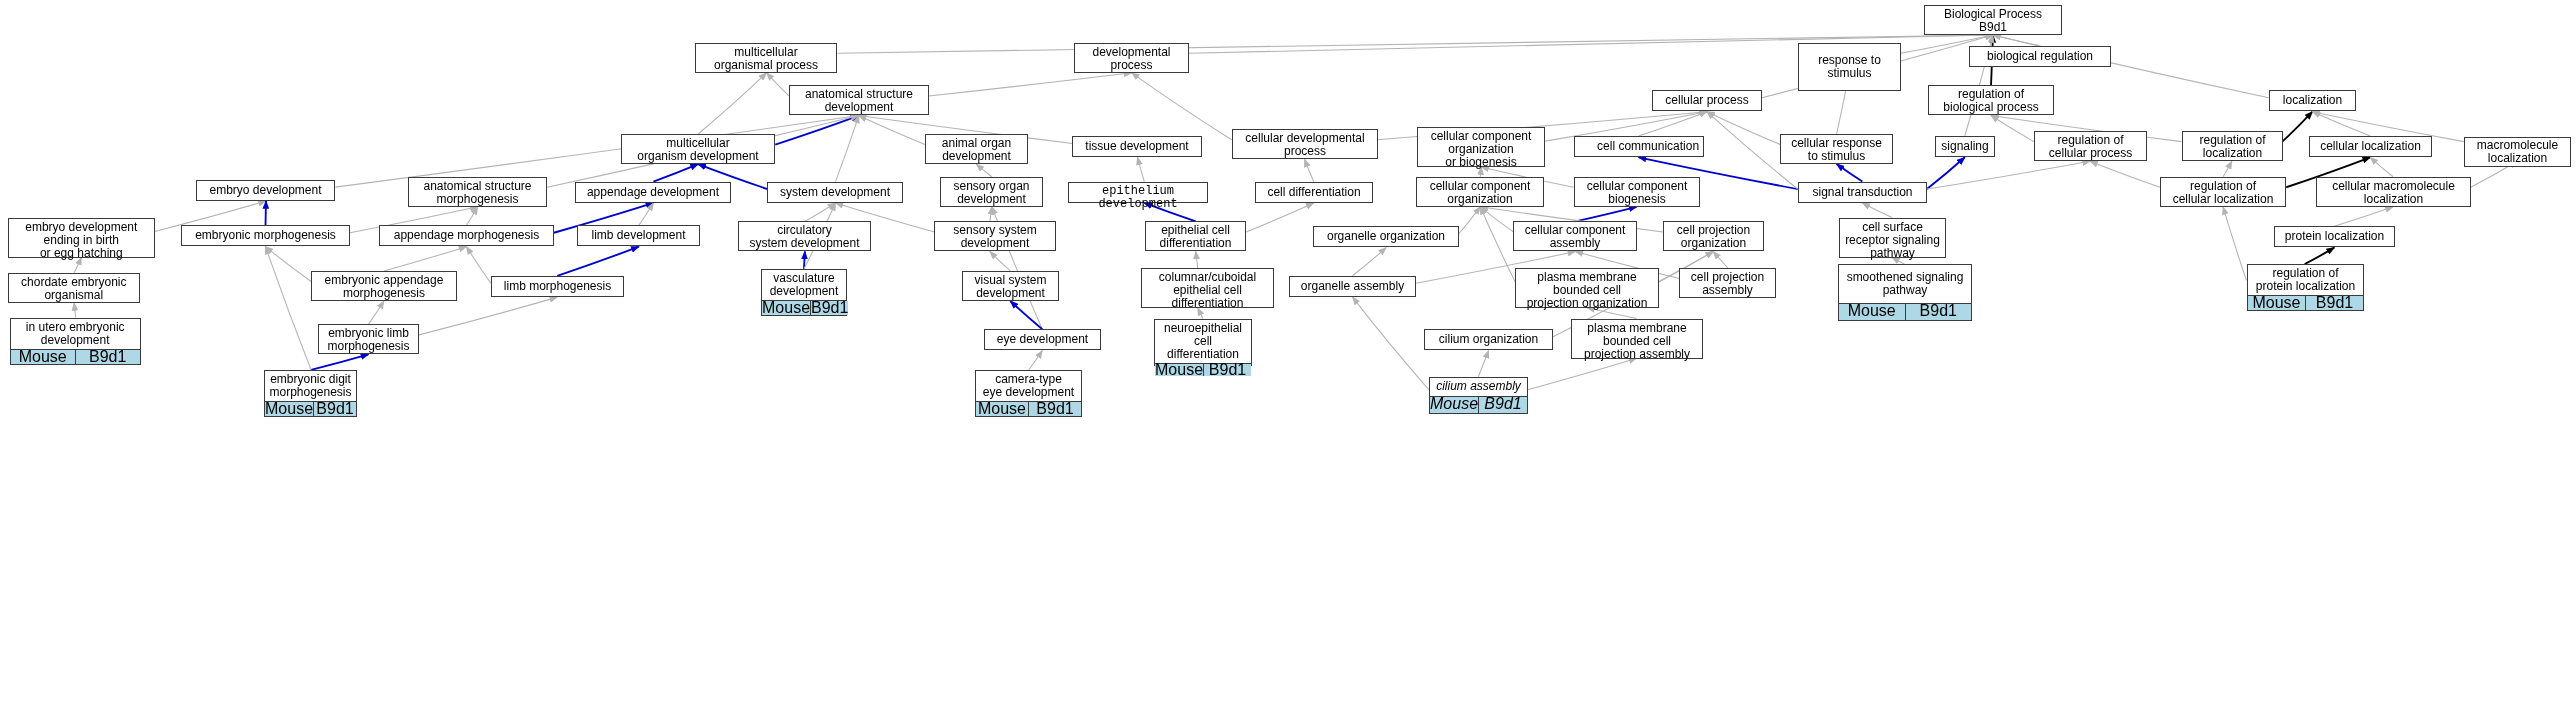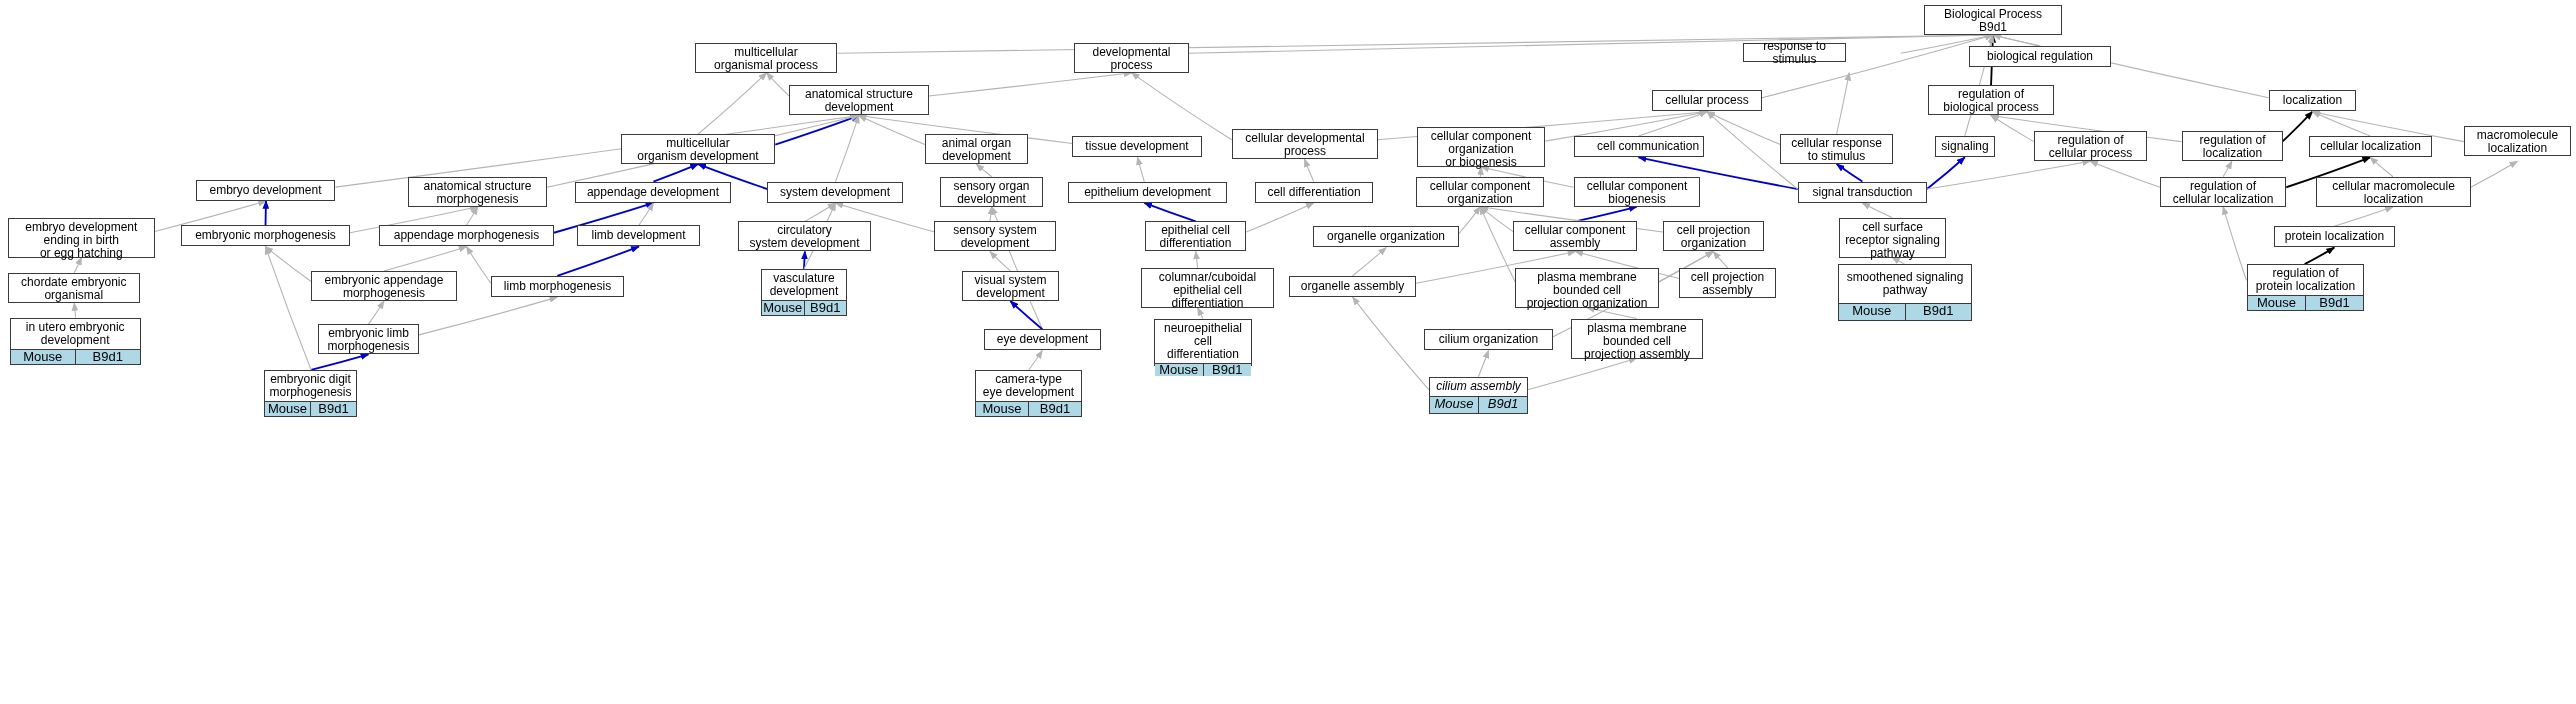--- a/index.html
+++ b/index.html
@@ -5,21 +5,21 @@
   html,body{margin:0;padding:0;background:#ffffff;}
   body{font-family:"Liberation Sans",sans-serif;}
   #stage{position:relative;width:2576px;height:704px;background:#fff;overflow:hidden;}
   #edges{position:absolute;left:0;top:0;width:2576px;height:704px;pointer-events:none;}
   .node{position:absolute;box-sizing:border-box;border:1.5px solid #3a3a3a;background:#ffffff;
         display:flex;flex-direction:column;align-items:stretch;}
   .node .title{flex:1;display:flex;align-items:center;justify-content:center;text-align:center;
         font-size:12px;line-height:13px;color:#000;padding:1.9px 3.9px;white-space:pre-line;}
   .node .badges{display:flex;border-top:1.5px solid #3a3a3a;height:16.5px;}
   .node .badges .b{flex:1;display:flex;align-items:center;justify-content:center;
-        font-size:13px;line-height:12.6px;color:#000;background:#aed8e6;}
+        font-size:16px;line-height:12.6px;color:#000;background:#aed8e6;}
   .node .badges .b + .b{border-left:1.5px solid #3a3a3a;}
 </style>
 </head>
 <body>
 
 <div id="stage">
   <svg id="edges" viewBox="0 0 2652 725" xmlns="http://www.w3.org/2000/svg">
     <defs>
       <marker id="ah-gray" markerWidth="9" markerHeight="7" refX="8" refY="3.5" orient="auto" markerUnits="userSpaceOnUse">
         <path d="M0,0 L9,3.5 L0,7 z" fill="#b4b4b4"></path>
@@ -134,21 +134,21 @@
 B9d1</div>
       </div>
       <div class="node" style="left: 695px; top: 43px; width: 142px; height: 30px;">
         <div class="title">multicellular
 organismal process</div>
       </div>
       <div class="node" style="left: 1074px; top: 43px; width: 115px; height: 30px;">
         <div class="title">developmental
 process</div>
       </div>
-      <div class="node" style="left: 1743px; top: 43px; width: 103px; height: 19px; justify-content: center;">
+      <div class="node" style="left: 1798px; top: 43px; width: 103px; height: 48px; justify-content: center;">
         <div class="title">response to
 stimulus</div>
       </div>
       <div class="node" style="left: 1969px; top: 46px; width: 142px; height: 21.4px;">
         <div class="title">biological regulation</div>
       </div>
       <div class="node" style="left: 789px; top: 85px; width: 140px; height: 30px;">
         <div class="title">anatomical structure
 development</div>
       </div>
@@ -196,42 +196,42 @@
         <div class="title">regulation of
 cellular process</div>
       </div>
       <div class="node" style="left: 2182px; top: 131px; width: 101px; height: 30px;">
         <div class="title">regulation of
 localization</div>
       </div>
       <div class="node" style="left: 2309px; top: 136px; width: 123px; height: 21.4px;">
         <div class="title">cellular localization</div>
       </div>
-      <div class="node" style="left: 2464px; top: 126px; width: 107px; height: 30px;">
+      <div class="node" style="left: 2464px; top: 137px; width: 107px; height: 30px; justify-content: center;">
         <div class="title">macromolecule
 localization</div>
       </div>
       <div class="node" style="left: 196px; top: 180px; width: 139px; height: 21.4px;">
         <div class="title">embryo development</div>
       </div>
       <div class="node" style="left: 408px; top: 177px; width: 139px; height: 30px;">
         <div class="title">anatomical structure
 morphogenesis</div>
       </div>
       <div class="node" style="left: 575px; top: 182px; width: 156px; height: 21.4px;">
         <div class="title">appendage development</div>
       </div>
       <div class="node" style="left: 767px; top: 182px; width: 136px; height: 21.4px;">
         <div class="title">system development</div>
       </div>
       <div class="node" style="left: 940px; top: 177px; width: 103px; height: 30px;">
         <div class="title">sensory organ
 development</div>
       </div>
-      <div class="node" style="left: 1068px; top: 182px; width: 159px; height: 21.4px;">
+      <div class="node" style="left: 1068px; top: 182px; width: 140px; height: 21.4px; font-family: Liberation Mono, monospace;">
         <div class="title">epithelium development</div>
       </div>
       <div class="node" style="left: 1255px; top: 182px; width: 118px; height: 21.4px;">
         <div class="title">cell differentiation</div>
       </div>
       <div class="node" style="left: 1416px; top: 177px; width: 128px; height: 30px;">
         <div class="title">cellular component
 organization</div>
       </div>
       <div class="node" style="left: 1574px; top: 177px; width: 126px; height: 30px;">

